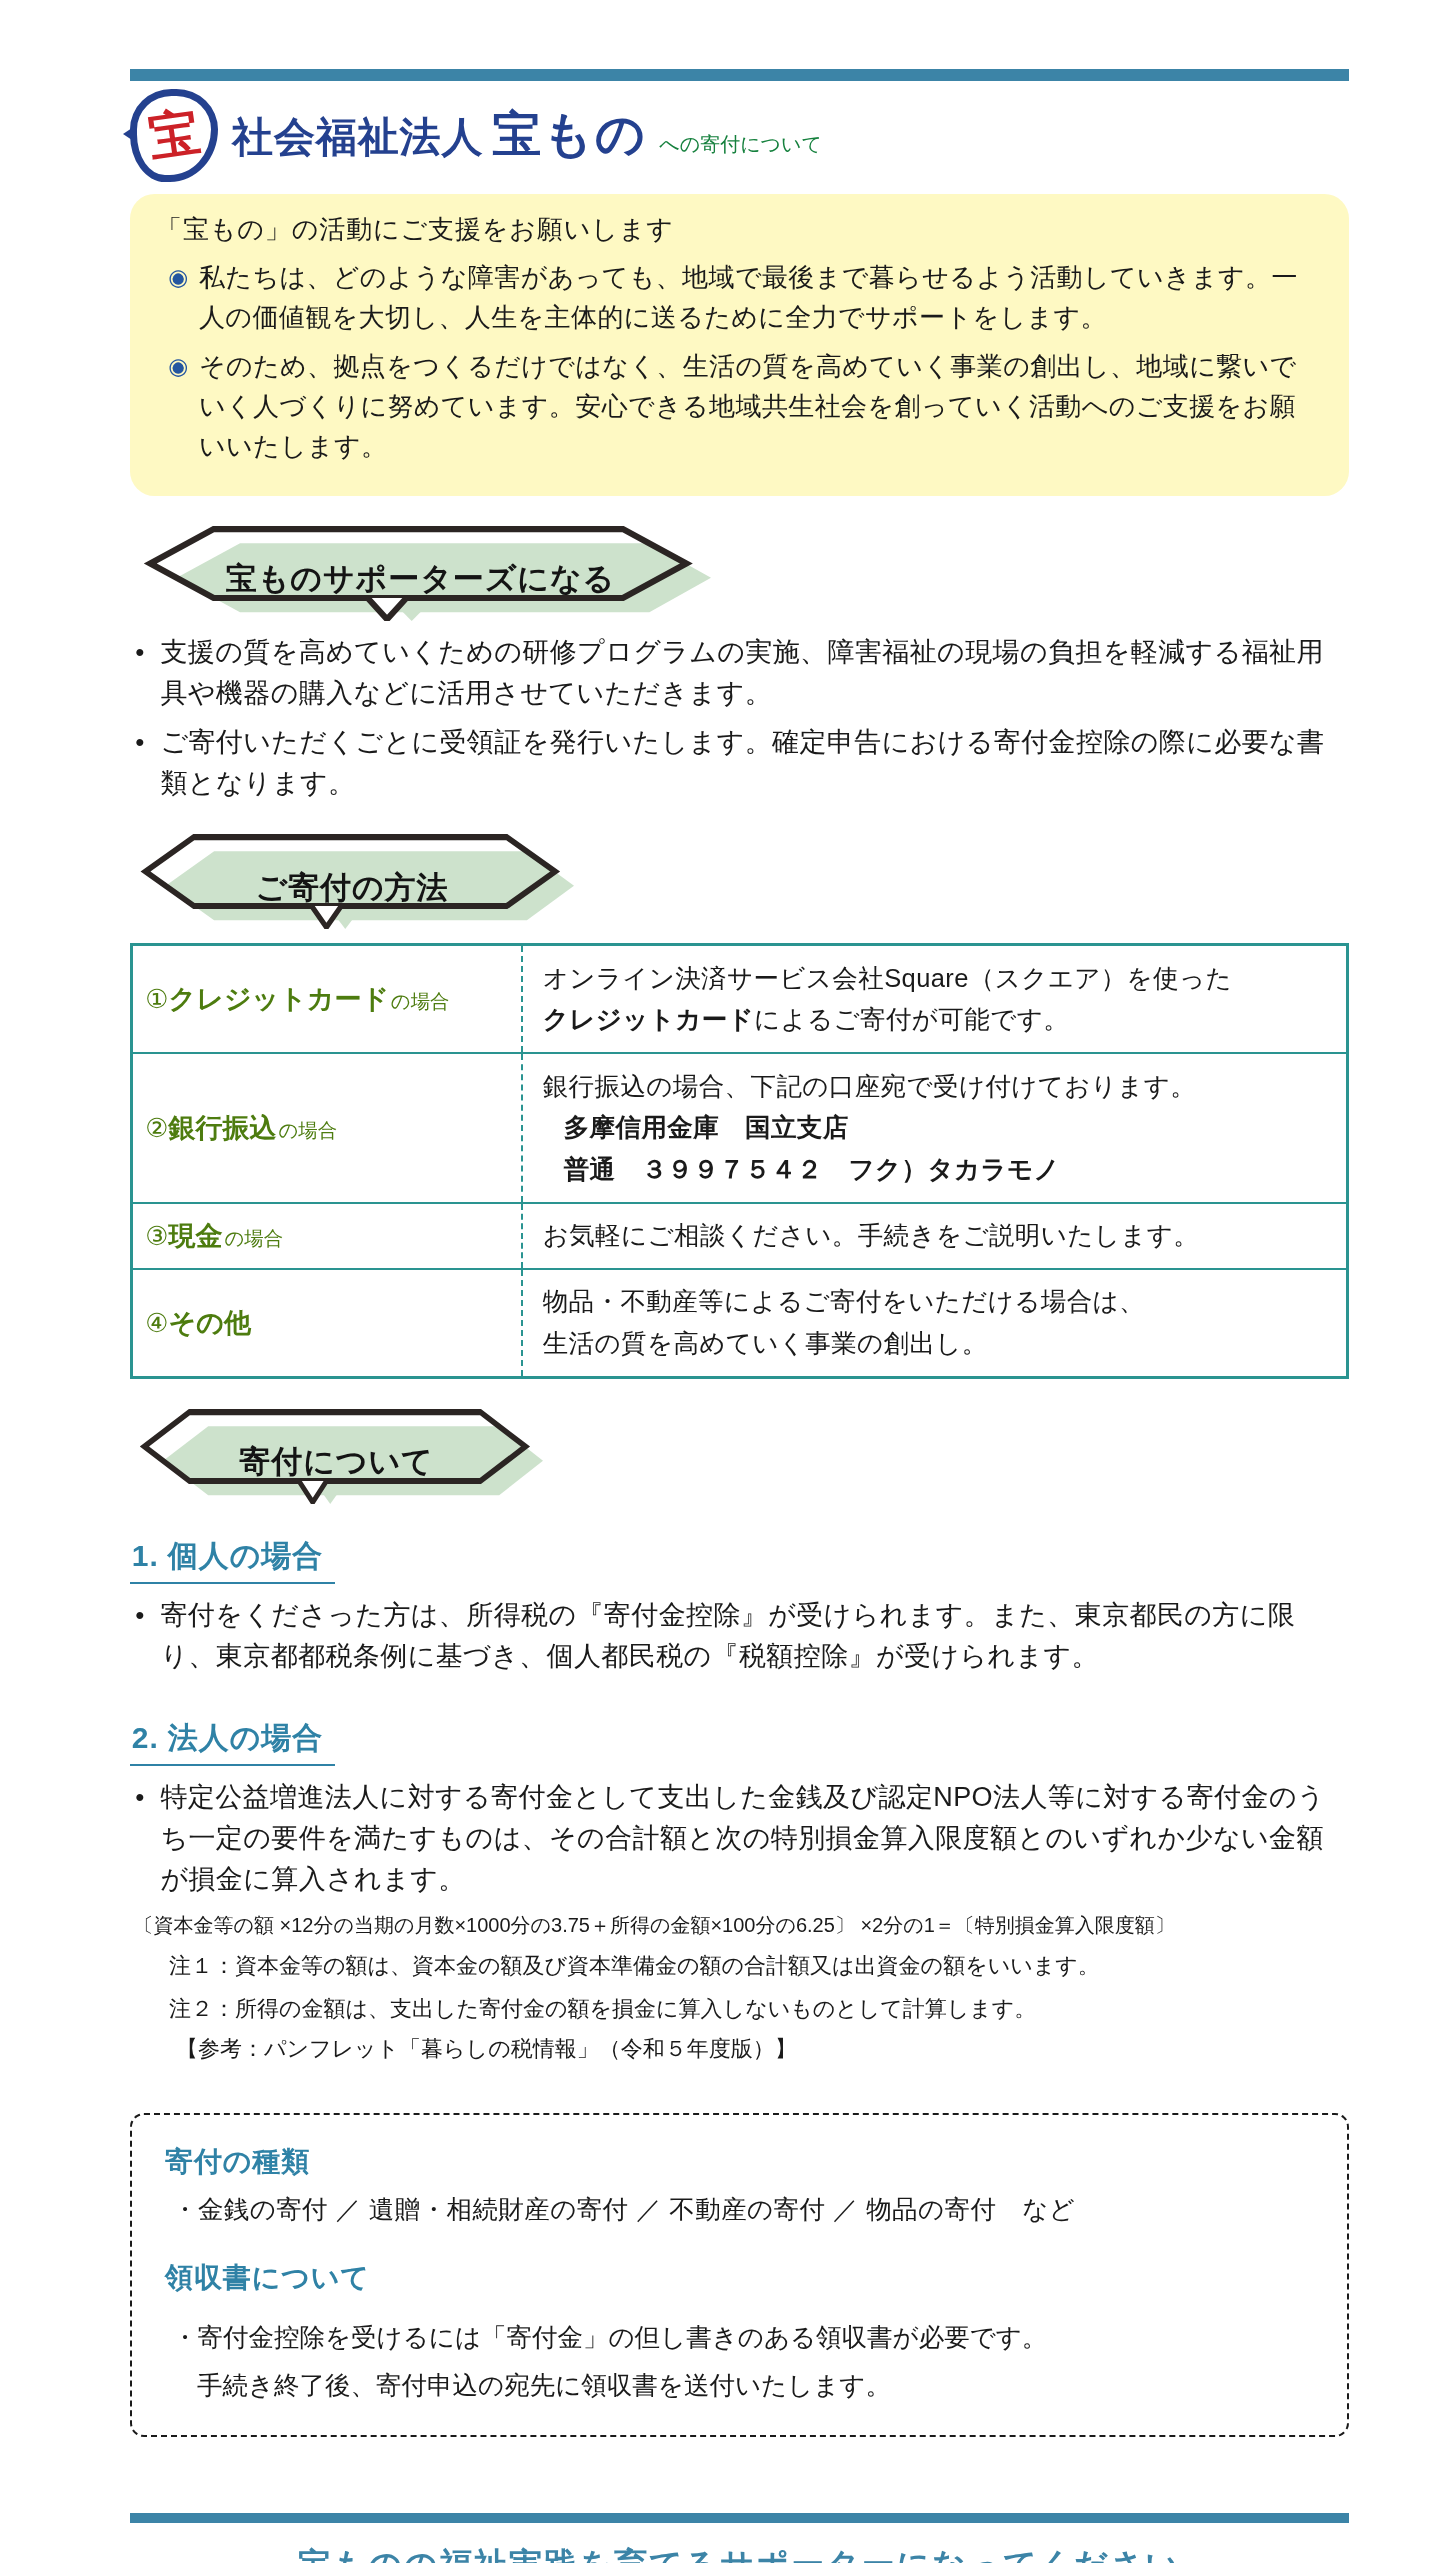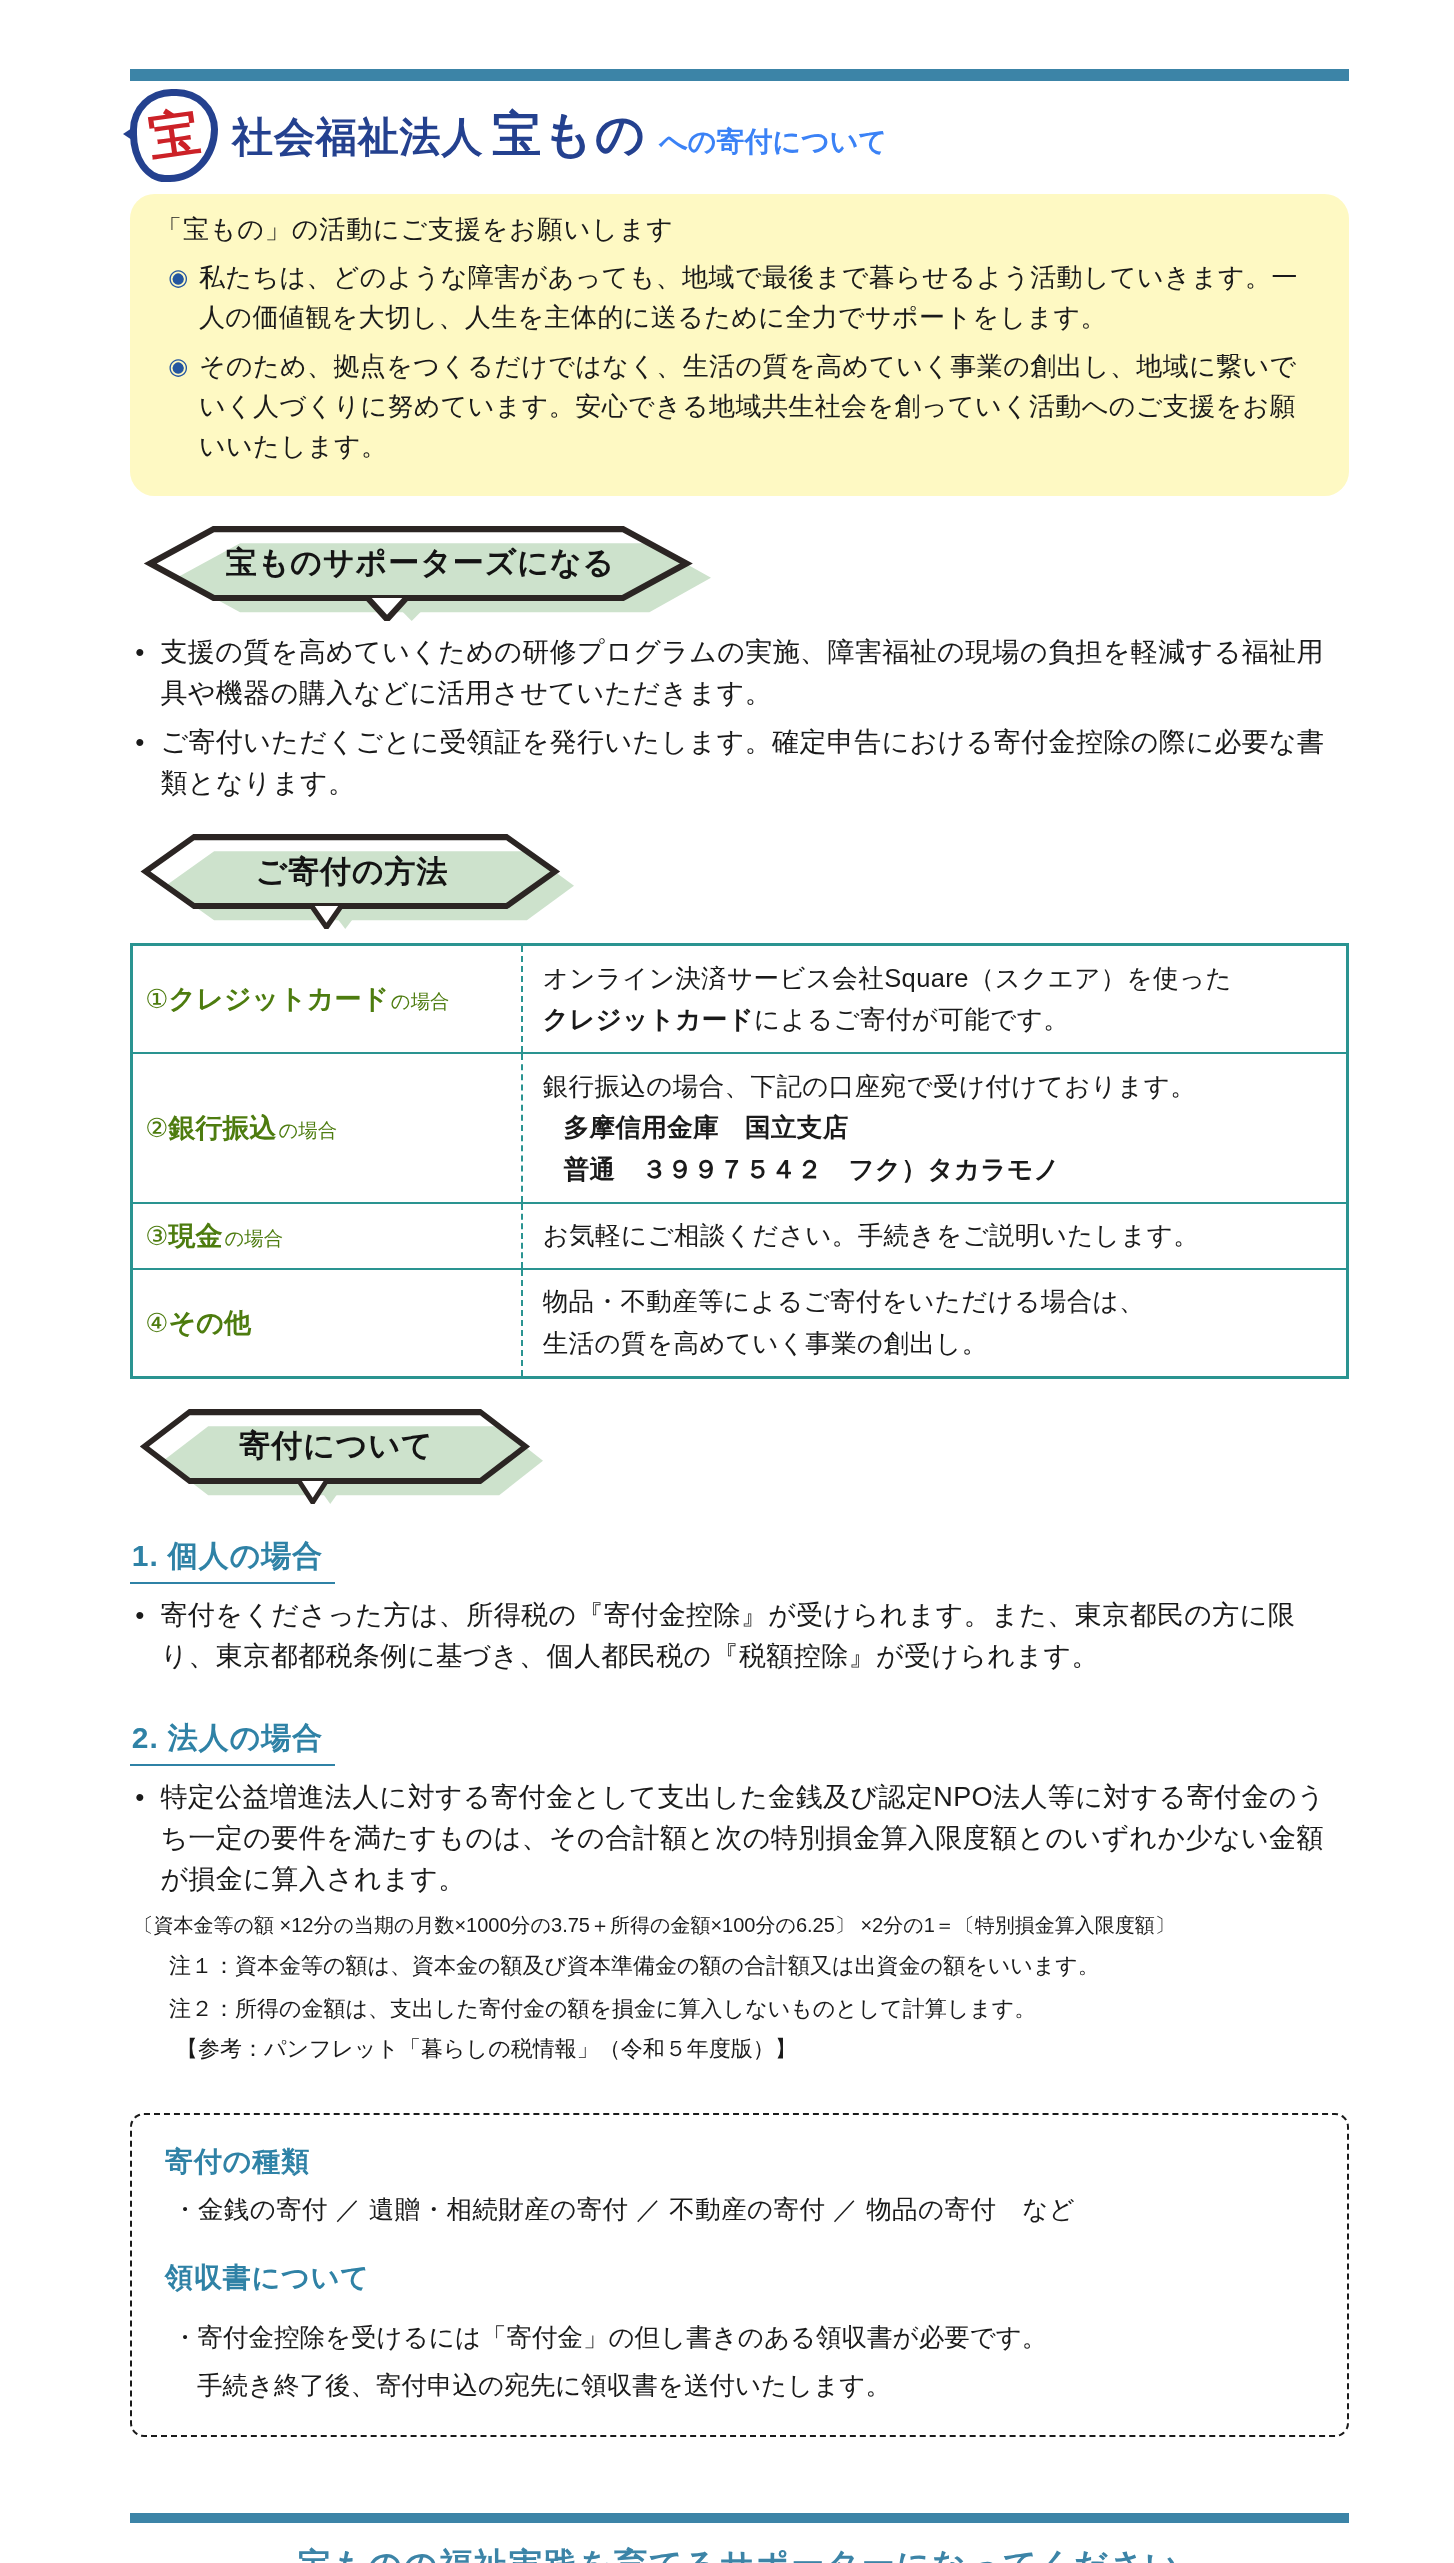--- a/index.html
+++ b/index.html
@@ -29,37 +29,37 @@
   }
   .logo .char { color:#cc2127; font-size: 51px; font-weight: bold; transform: rotate(-8deg); }
   .logo::after {
     content:""; position:absolute; left:-14px; top:30px;
     border-top: 8px solid transparent; border-bottom: 8px solid transparent;
     border-right: 12.3px solid #24418f;
   }
   .title { margin-left: 14px; white-space: nowrap; }
   .title .org-type { font-size: 41px; font-weight: bold; color:#24418f; letter-spacing: 0.9px; }
   .title .org-name { font-size: 49px; font-weight: bold; color:#24418f; margin-left: 8.8px; letter-spacing: 1.8px; }
-  .title .suffix   { font-size: 28px; font-weight: bold; color:#3b82f6; margin-left: 12.3px; }
+  .title .suffix   { font-size: 20px; font-weight: normal; color:#15803d; margin-left: 12.3px; }
 
   
   .intro-box {
     margin-top: 14px; background:#fef9c3; border-radius: 24.6px;
     padding: 16px 30px 21px 26px;
   }
   .intro-heading { font-size: 26px; letter-spacing: 0.9px; margin: 1.8px 0 10.6px 0; }
   .intro-bullet { display:flex; margin: 5.3px 0 8.8px 12.3px; }
   .intro-bullet .mark { color:#2456a0; font-size: 23px; line-height: 40px; margin-right: 10.6px; flex: 0 0 auto; }
   .intro-bullet .txt { font-size: 26px; line-height: 40px; letter-spacing: 0.4px; max-width: 1126px; }
 
   
   .banner { position: relative; margin-top: 26px; height: 99px; }
   .banner svg { position:absolute; inset:0; width:100%; height:100%; }
   .banner .label {
-    position:absolute; left:0; right:0; top:0; height: 72px;
+    position:absolute; left:0; right:0; top:16px; height: 72px;
     display:flex; align-items:center; justify-content:center;
     font-size: 31px; font-weight: bold; color:#141414; letter-spacing: 0.9px;
     padding-top: 5.3px;
   }
   .banner.w1 { width: 581px; }
   .banner.w2 { width: 444px; }
   .banner.w3 { width: 413px; }
 
   
   .dotlist { margin-top: 10.6px; }

